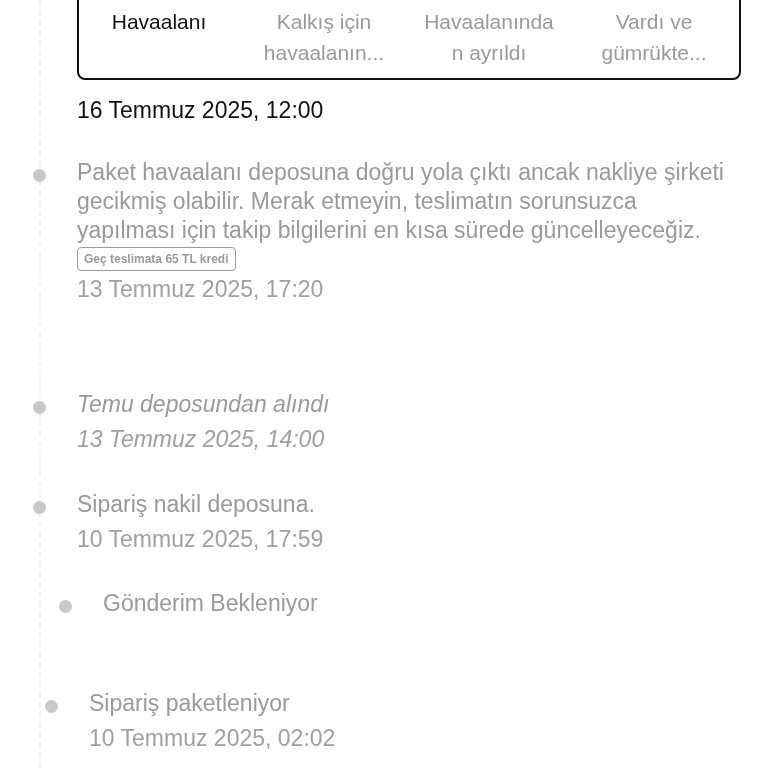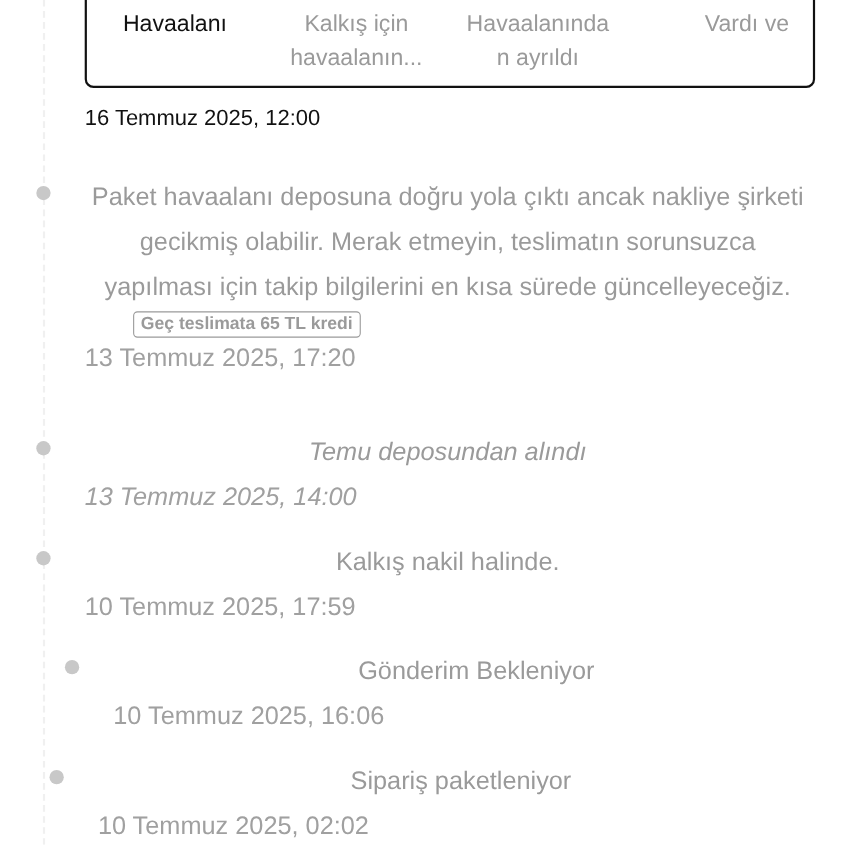--- a/index.html
+++ b/index.html
@@ -41,110 +41,108 @@
       line-height: 31px;
       color: #9a9a9a;
     }
     .step.active { color: #111; }
     .step span { display: block; white-space: nowrap; }
 
     .current-date {
       position: absolute;
       left: 77px;
       top: 97px;
-      font-size: 20px;
+      font-size: 23px;
       color: #111;
     }
 
     .event {
       position: absolute;
       left: 77px;
       width: 660px;
     }
     .dot {
       position: absolute;
       left: -44px;
       width: 13px;
       height: 13px;
       border-radius: 50%;
       background: #c8c8c8;
     }
     .event-desc {
       font-size: 23px;
-      line-height: 41px;
+      line-height: 29px;
       color: #9a9a9a;
-      text-align: center;
     }
     .event-date {
       font-size: 23px;
       line-height: 33px;
       color: #a0a0a0;
       margin-top: 4px;
     }
     .credit-badge {
       display: inline-block;
-      font-size: 16px;
+      font-size: 12px;
       font-weight: bold;
       color: #9a9a9a;
       border: 1.5px solid #9a9a9a;
       border-radius: 4px;
       padding: 1px 6px;
       line-height: 20px;
       margin-top: 2px;
-      margin-left: 44px;
     }
   </style>
 </head>
 <body>
 
 <div class="page">
   <div class="timeline-line"></div>
 
   <div class="step-box">
     <div class="step active" style="left:0px;">
       <span>Havaalanı</span>
     </div>
     <div class="step" style="left:330px;">
       <span>Havaalanında</span>
       <span>n ayrıldı</span>
     </div>
     <div class="step" style="left:165px;">
       <span>Kalkış için</span>
       <span>havaalanın...</span>
     </div>
-    <div class="step" style="left:520px;">
+    <div class="step" style="left:495px;">
       <span>Vardı ve</span>
+      <span>gümrükte...</span>
     </div>
   </div>
 
   <div class="current-date">16 Temmuz 2025, 12:00</div>
 
   <div class="event" style="top:158px;">
     <div class="dot" style="top:11px;"></div>
     <div class="event-desc">Paket havaalanı deposuna doğru yola çıktı ancak nakliye şirketi gecikmiş olabilir. Merak etmeyin, teslimatın sorunsuzca yapılması için takip bilgilerini en kısa sürede güncelleyeceğiz.</div>
     <div class="credit-badge">Geç teslimata 65 TL kredi</div>
     <div class="event-date" style="margin-top:2px;">13 Temmuz 2025, 17:20</div>
   </div>
 
   <div class="event" style="top:390px;font-style:italic;">
     <div class="dot" style="top:11px;"></div>
     <div class="event-desc">Temu deposundan alındı</div>
     <div class="event-date">13 Temmuz 2025, 14:00</div>
   </div>
 
   <div class="event" style="top:490px;">
     <div class="dot" style="top:11px;"></div>
-    <div class="event-desc">Kalkış nakil halinde.</div>
+    <div class="event-desc">Sipariş nakil deposuna.</div>
     <div class="event-date">10 Temmuz 2025, 17:59</div>
   </div>
 
   <div class="event" style="top:589px;margin-left:26px;">
     <div class="dot" style="top:11px;"></div>
     <div class="event-desc">Gönderim Bekleniyor</div>
-    <div class="event-date">10 Temmuz 2025, 16:06</div>
   </div>
 
   <div class="event" style="top:689px;margin-left:12px;">
     <div class="dot" style="top:11px;"></div>
     <div class="event-desc">Sipariş paketleniyor</div>
     <div class="event-date">10 Temmuz 2025, 02:02</div>
   </div>
 </div>
 
 </body></html>

